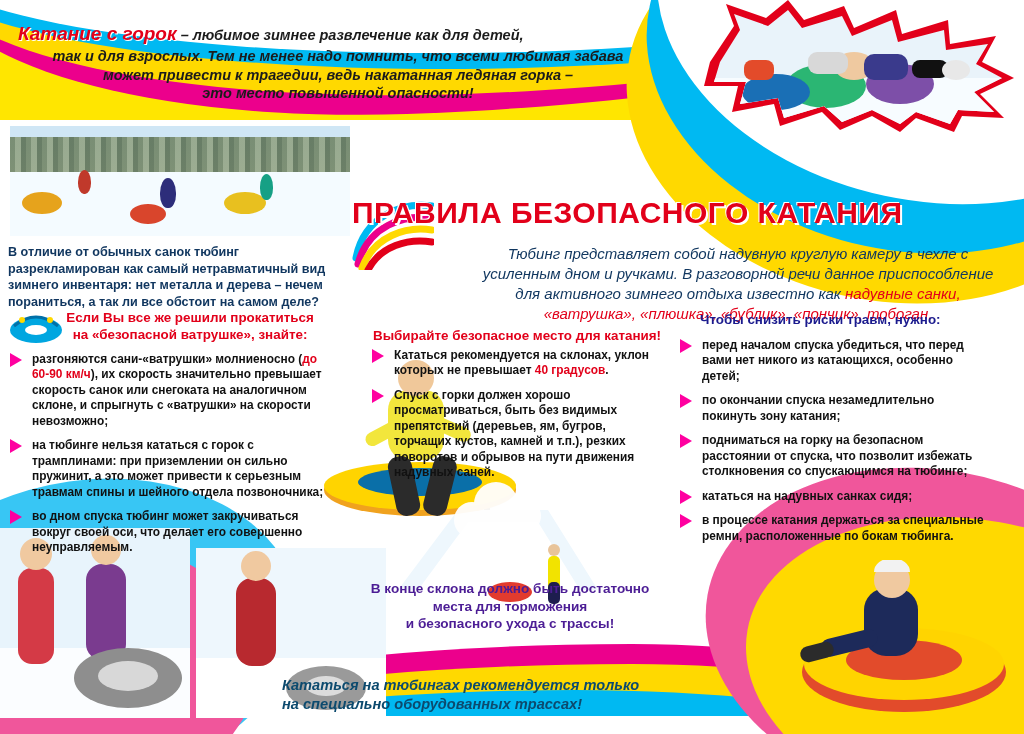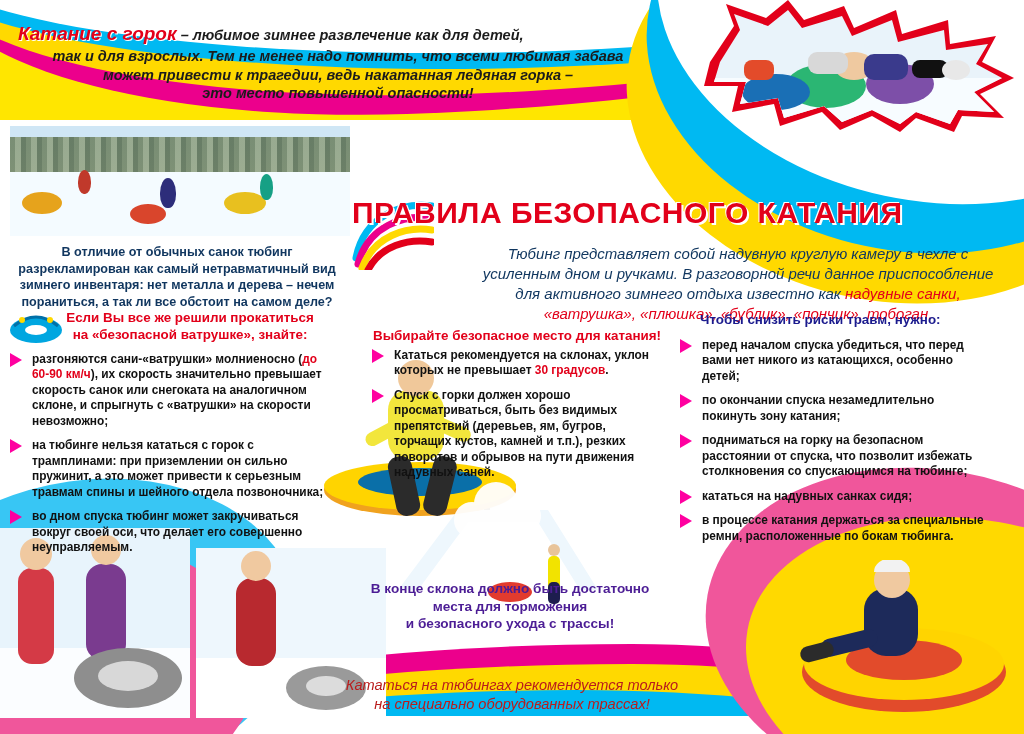--- a/index.html
+++ b/index.html
@@ -65,21 +65,21 @@
   .burst{position:absolute;right:8px;top:0px;width:312px;height:132px;z-index:22;}
 
   
   .tb{position:absolute;z-index:30;}
   .txt-tubing-intro{
     left:362px;top:128px;width:272px;text-align:center;
     font-size:12.3px;line-height:1.32;font-weight:bold;color:#10365f;
   }
   .txt-tubing-intro i{font-style:italic;}
   .txt-left-compare{
-    left:8px;top:244px;width:338px;text-align:center;
+    left:8px;top:244px;width:338px;
     font-size:12.6px;line-height:1.33;font-weight:bold;color:#10365f;
   }
 
   .rules-title{
     position:absolute;left:352px;top:196px;width:660px;z-index:31;
     font-size:30px;font-weight:bold;letter-spacing:.5px;
     color:#e2001a;text-shadow:2px 2px 0 #ffffff, -1px -1px 0 #ffffff;
     white-space:nowrap;
   }
   .rules-swirl{position:absolute;left:350px;top:196px;width:84px;height:74px;z-index:30;}
@@ -114,22 +114,22 @@
   .txt-end-slope{
     position:absolute;left:340px;top:580px;width:340px;z-index:32;text-align:center;
     font-size:13.6px;font-weight:bold;color:#4c1d95;line-height:1.3;
   }
   .txt-protect{
     position:absolute;left:690px;top:536px;width:330px;z-index:32;text-align:center;
     font-size:13.4px;font-weight:bold;color:#1b1b8e;line-height:1.34;
   }
   .txt-protect .red{color:#e2001a;}
   .txt-bottom{
-    position:absolute;left:282px;top:676px;width:460px;z-index:34;text-align:center;
-    font-size:14.6px;font-weight:normal;font-style:italic;color:#b91c1c;line-height:1.3;
+    position:absolute;left:282px;top:676px;width:460px;z-index:34;
+    font-size:14.6px;font-weight:bold;font-style:italic;color:#0c4a6e;line-height:1.3;
   }
 </style>
 </head>
 <body>
 
 <div class="poster">
 
   <div class="bg-yellow-top"></div>
   <div class="band-pink"></div>
   <div class="band-yellow"></div>
@@ -233,21 +233,21 @@
       <span class="tri"></span>
       <span>во дном спуска тюбинг может закручиваться вокруг своей оси, что делает его совершенно неуправляемым.</span>
     </li>
   </ul>
 
   <div class="sec-head h-mid">Выбирайте безопасное место для катания!</div>
 
   <ul class="blist list-mid">
     <li>
       <span class="tri"></span>
-      <span>Кататься рекомендуется на склонах, уклон которых не превышает </span><span class="hl-red">30 градусов</span><span>.</span>
+      <span>Кататься рекомендуется на склонах, уклон которых не превышает </span><span class="hl-red">40 градусов</span><span>.</span>
     </li>
     <li>
       <span class="tri"></span>
       <span>Спуск с горки должен хорошо просматриваться, быть без видимых препятствий (деревьев, ям, бугров, торчащих кустов, камней и т.п.), резких поворотов и обрывов на пути движения надувных саней.</span>
     </li>
   </ul>
 
   <div class="photo ph-center-mid">
     <svg viewBox="0 0 260 250" width="260" height="250">
       <ellipse cx="120" cy="160" rx="96" ry="26" fill="#f0a21e"></ellipse>

